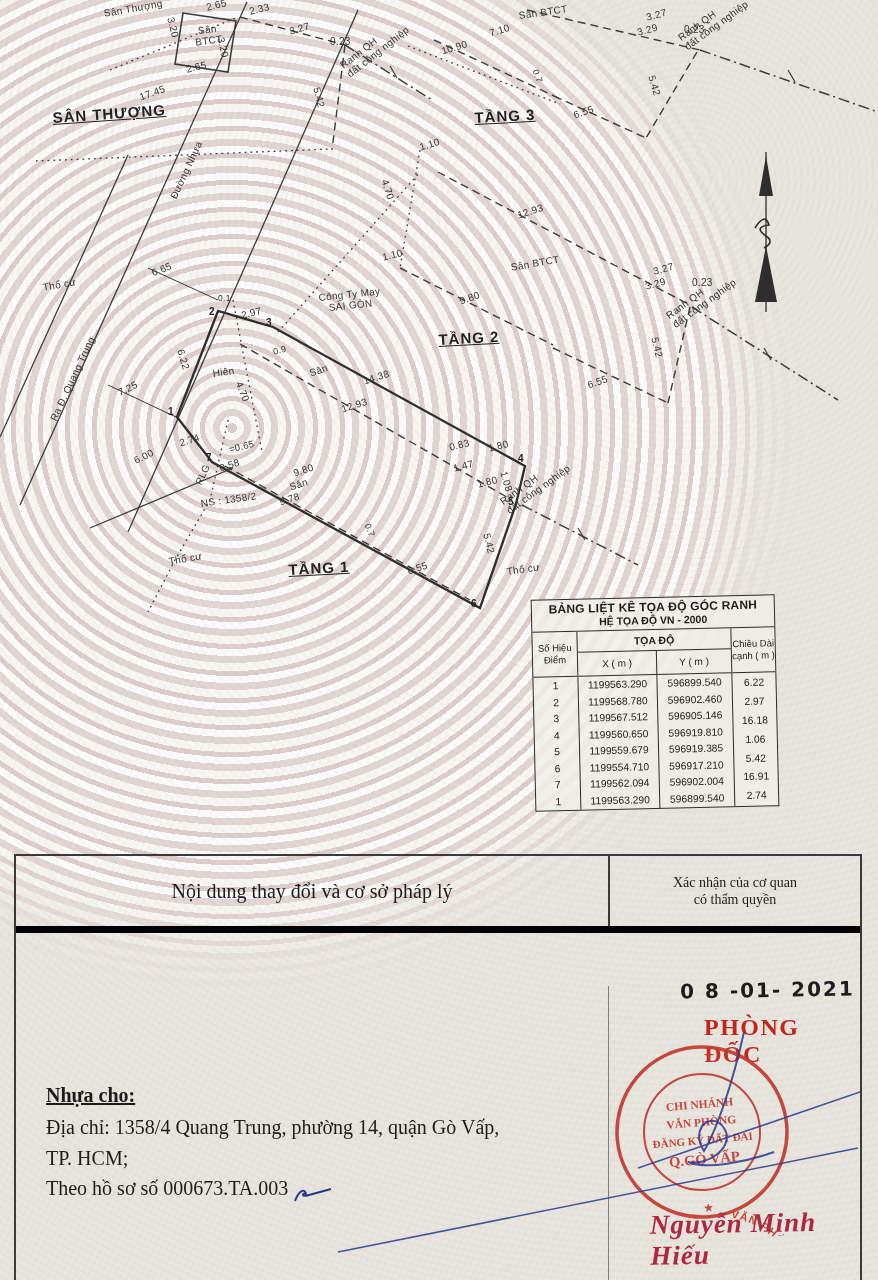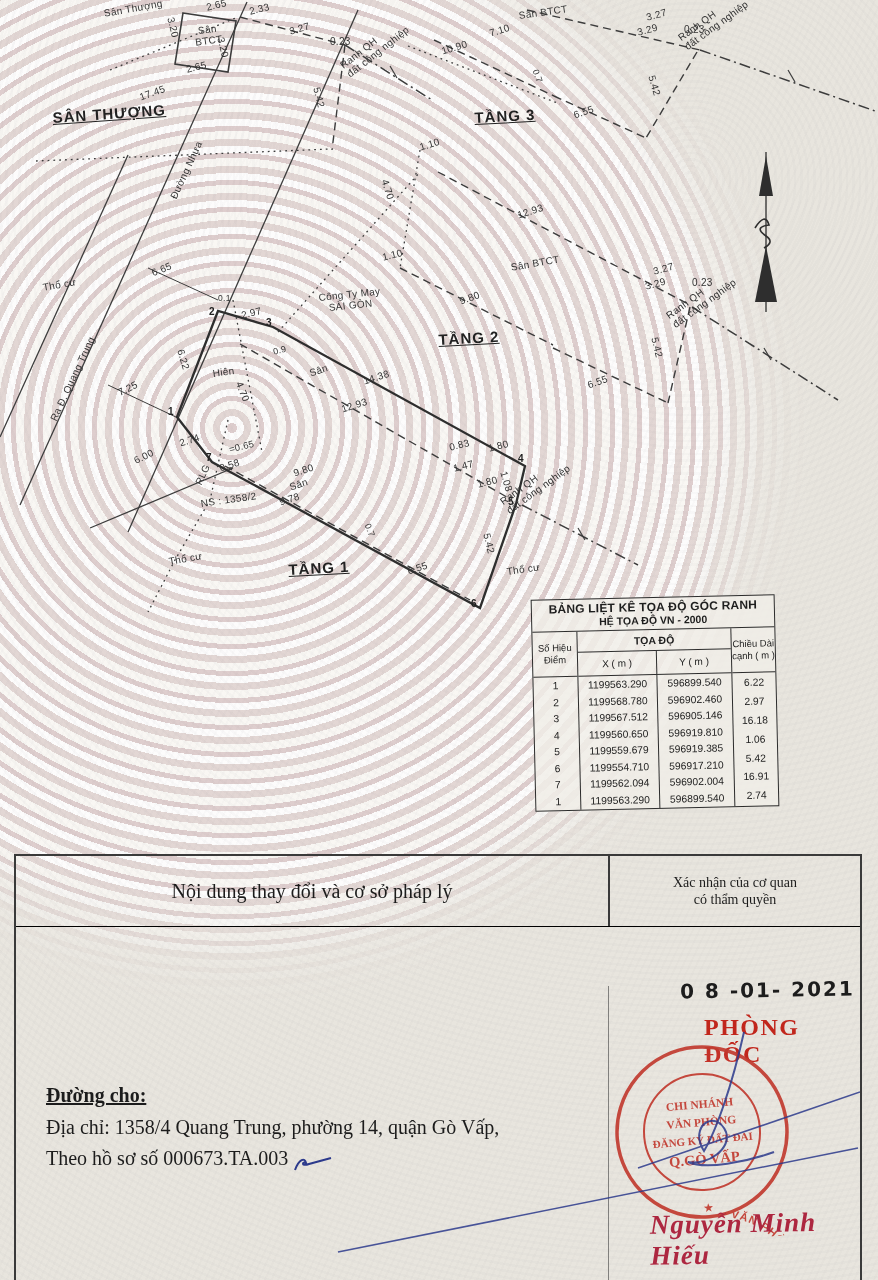--- a/index.html
+++ b/index.html
@@ -42,21 +42,21 @@
   .vals{flex:1;display:flex;flex-direction:column;justify-content:space-around;padding-top:1px}
   .vals div{font-size:10.3px;text-align:center;line-height:1}
   .valsx{display:flex;height:133px}
   .valsx .cx{flex:0 0 78px;border-right:1.2px solid #2c2c2c}
   .valsx .cy{flex:1}
   
   .sec4{position:absolute;left:14px;top:854px;width:844px;height:426px;border:2px solid #3a3a3a;
     z-index:4;font-family:"Liberation Serif",serif;color:#1c1c1c}
   .sec4-title{height:56px;border-bottom:2px solid #3a3a3a;display:flex;align-items:center;justify-content:center;
     font-weight:bold;font-size:21px;letter-spacing:.3px}
-  .sec4-cols{display:grid;grid-template-columns:592px 1fr;border-bottom:1px solid #000000;height:70px}
+  .sec4-cols{display:grid;grid-template-columns:592px 1fr;border-bottom:7px solid #000000;height:70px}
   .sec4-cols .c1{display:flex;align-items:center;justify-content:center;font-size:20px}
   .sec4-cols .c2{border-left:2px solid #3a3a3a;display:flex;align-items:center;justify-content:center;
     text-align:center;font-size:14px;white-space:pre-line;line-height:1.25}
   .sec4-divider{position:absolute;left:592px;top:130px;bottom:0;width:0;border-left:1.6px solid #4a4a4a;opacity:.65}
   .grant{position:absolute;left:30px;top:224px;width:540px;font-size:20px;line-height:1.52}
   .grant .gh{font-weight:bold;text-decoration:underline;margin-bottom:2px}
   .grant .row{display:flex;align-items:flex-end;gap:4px}
   .datestamp{position:absolute;left:664px;top:122px;font-family:"DejaVu Sans",sans-serif;font-weight:bold;
     font-size:20px;letter-spacing:2px;color:#1d1d1d;transform:rotate(-1deg)}
   .giamdoc{position:absolute;left:688px;top:158px;font-weight:bold;font-size:24px;letter-spacing:1.5px;color:#c1261c}
@@ -287,22 +287,23 @@
 
 <div class="sec4">
   <div class="sec4-cols">
     <div class="c1">Nội dung thay đổi và cơ sở pháp lý</div>
     <div class="c2">Xác nhận của cơ quan
 có thẩm quyền</div>
   </div>
   <div class="sec4-divider"></div>
 
   <div class="grant">
-    <div class="gh">Đường cho:</div>
+    <div class="gh">Nhựa cho:</div>
     <div>Địa chỉ: 1358/4 Quang Trung, phường 14, quận Gò Vấp,</div>
+    <div>TP. HCM;</div>
     <div class="row">
       <span>Theo hồ sơ số 000673.TA.003</span>
       <svg width="42" height="18">
         <path d="M3,15 C7,4 13,2 14,8 C10,6 9,12 17,9 L39,3" stroke="#2c3a8c" stroke-width="2" fill="none"></path>
       </svg>
     </div>
   </div>
 
   <div class="datestamp">0 8  -01-  2021</div>
   <div class="giamdoc">PHÒNG ĐỐC</div>

